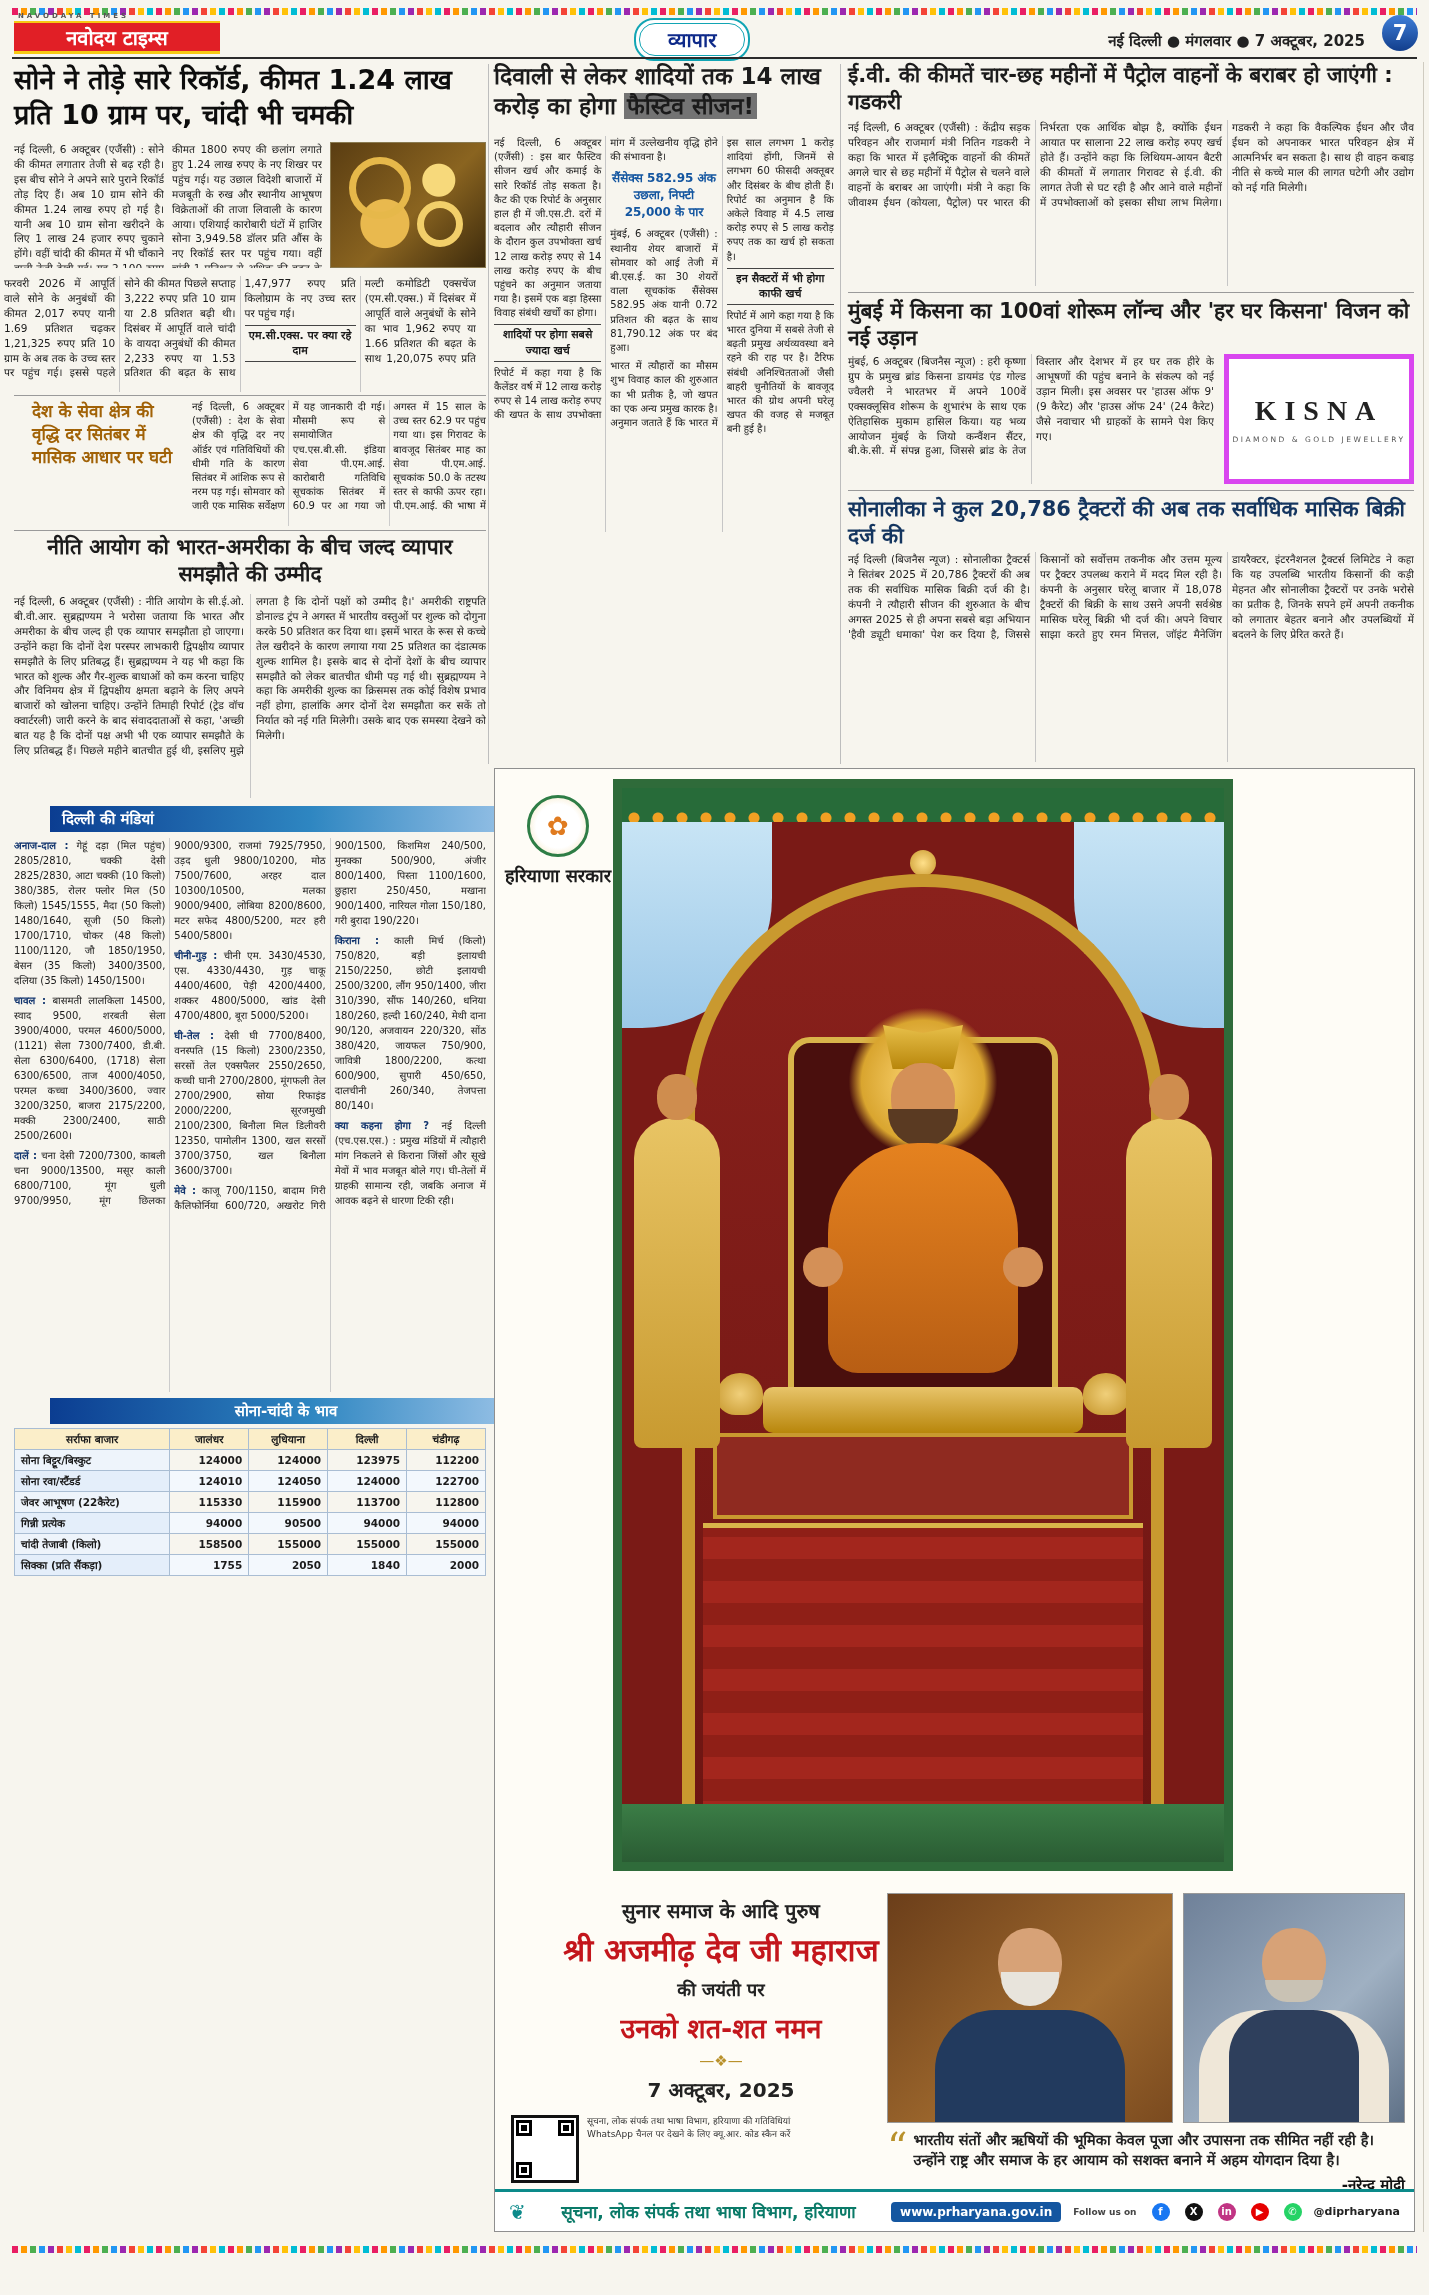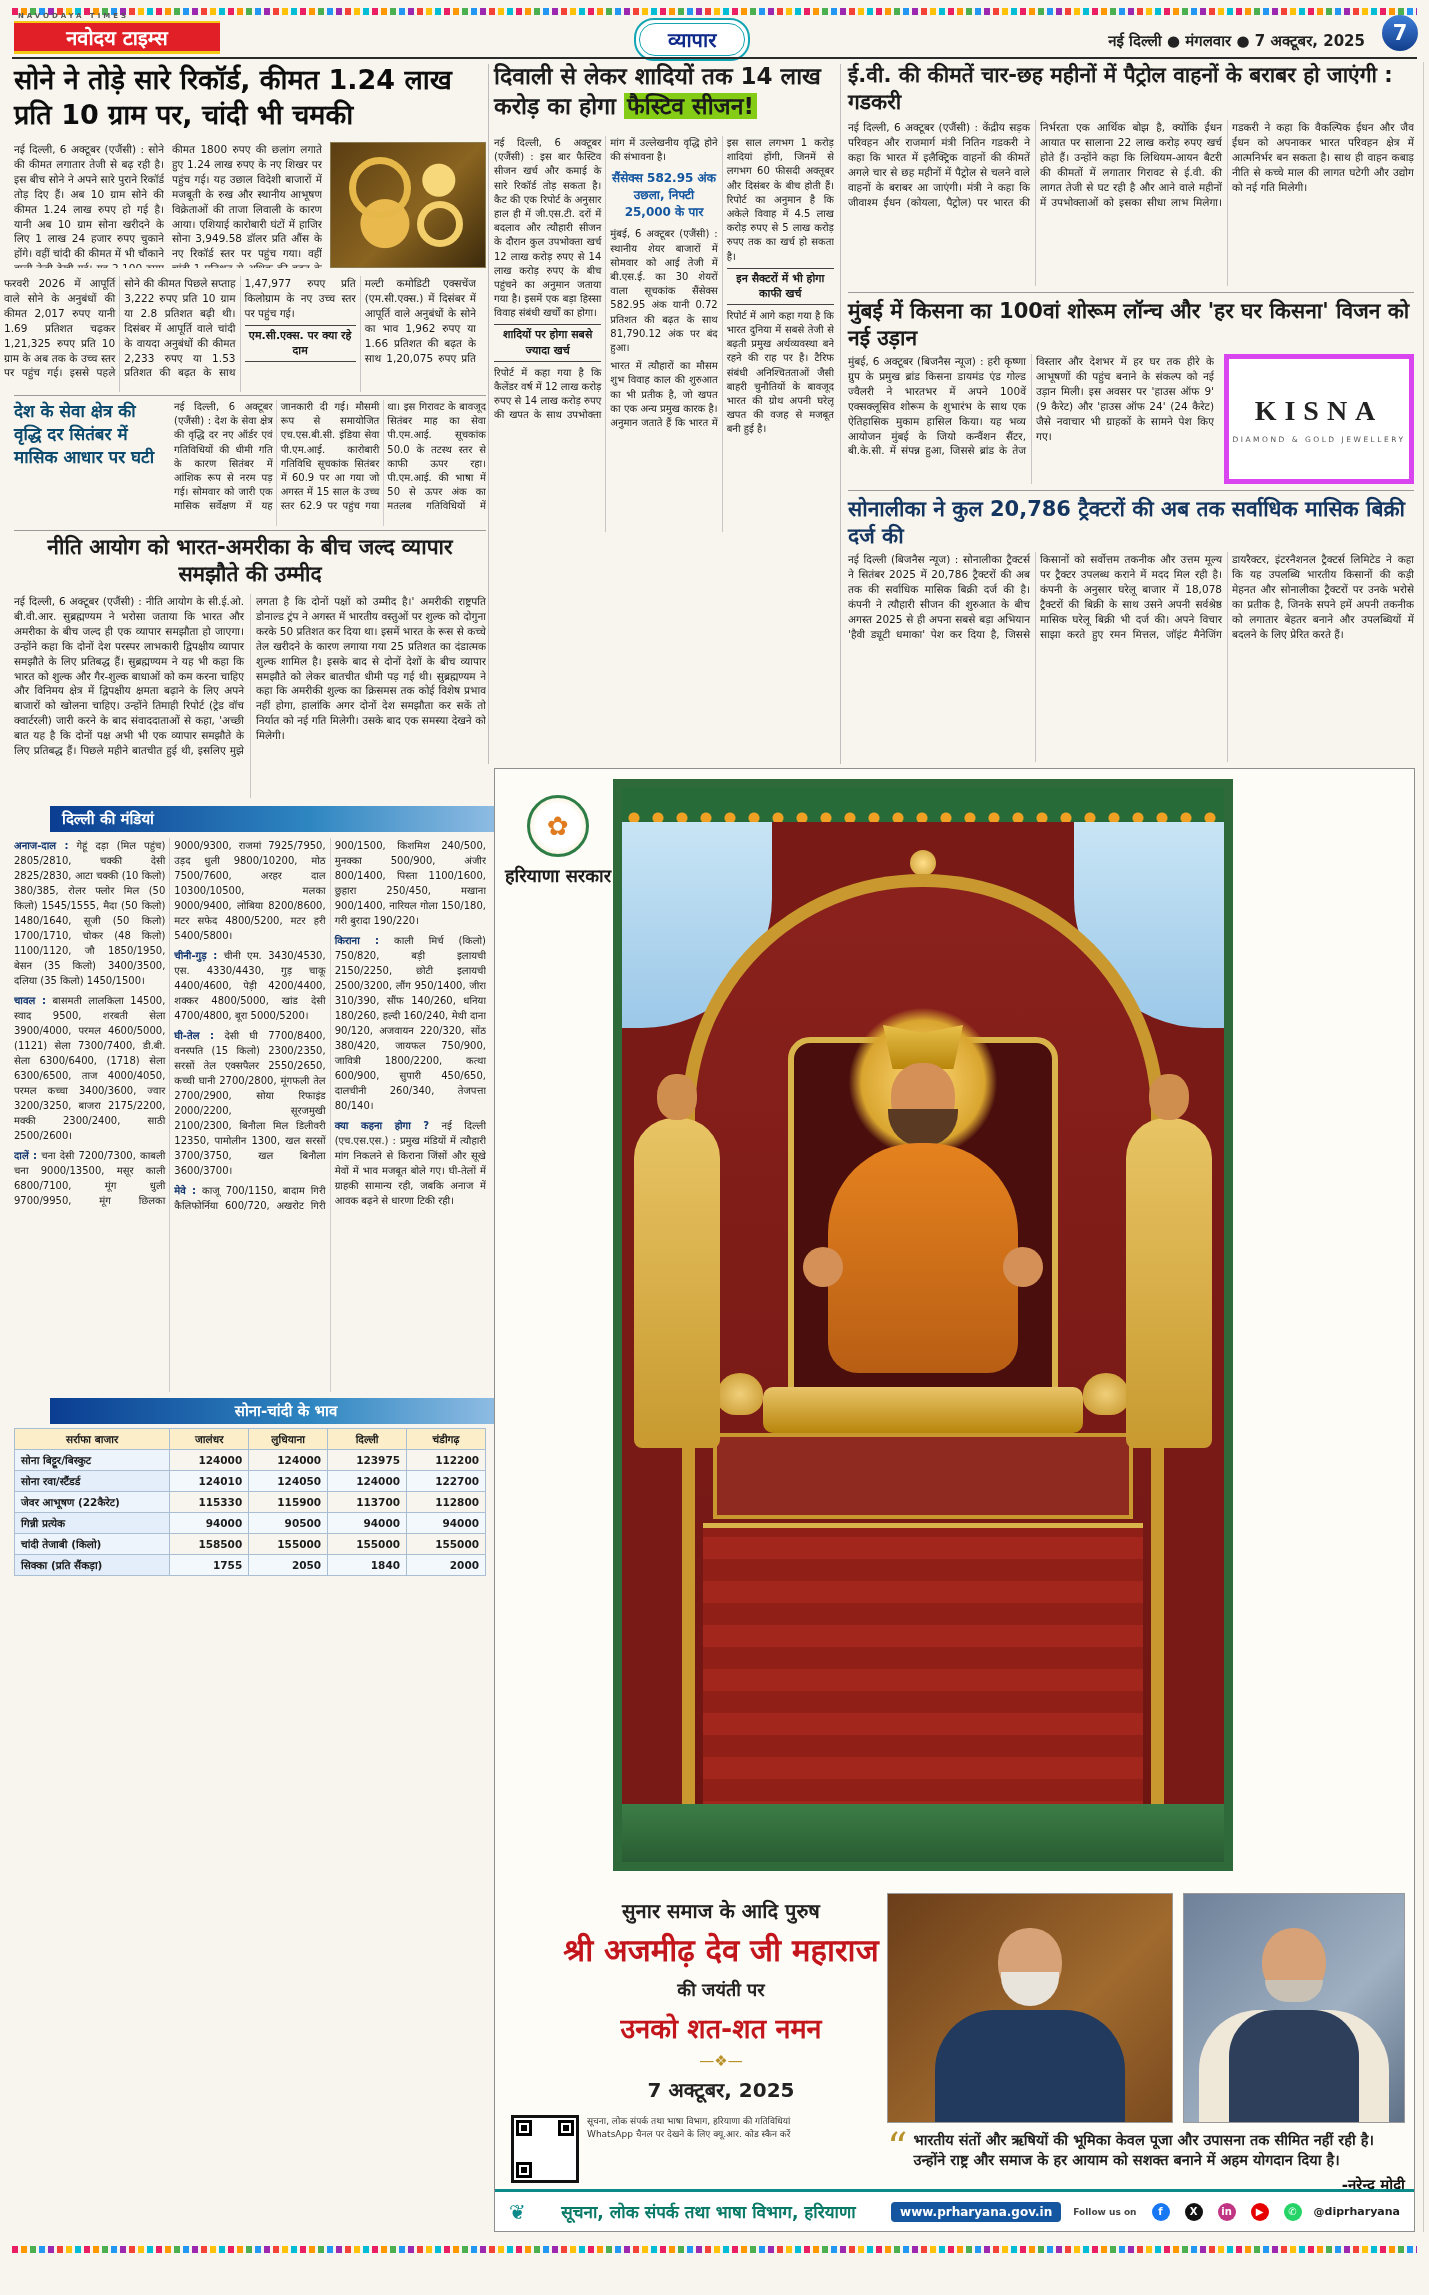--- a/index.html
+++ b/index.html
@@ -52,21 +52,21 @@
                  radial-gradient(circle at 35% 65%, #e9b94e 0 24px, transparent 25px),
                  linear-gradient(135deg,#5a3d12,#8a6420 55%,#3c2a0c); }
   #gold-photo .ring { position:absolute; border-radius:50%; border:7px solid #e6b84a; }
   #gold-photo .r1 { width:62px; height:62px; left:18px; top:14px; }
   #gold-photo .r2 { width:46px; height:46px; left:86px; top:58px; border-color:#f2cf6a; }
   #gold-cols { position:absolute; left:4px; top:276px; width:472px; height:116px; overflow:hidden;
                column-count:4; column-gap:9px; column-rule:1px solid #c6c6c6; }
 
   
   #services { position:absolute; left:14px; top:400px; width:472px; height:126px; display:flex; gap:10px; }
-  #svc-head { width:150px; font-size:17px; line-height:1.35; font-weight:800; color:#0c4a6e; }
+  #svc-head { width:150px; font-size:17px; line-height:1.35; font-weight:800; color:#a16207;margin-left:18px; }
   #svc-body { flex:1; column-count:3; column-gap:8px; column-rule:1px solid #ccc; overflow:hidden;
               font-size:10px; }
 
   
   #niti-head { position:absolute; left:14px; top:534px; width:472px; text-align:center;
                font-size:21px; line-height:1.3; font-weight:800; }
   #niti-body { position:absolute; left:14px; top:594px; width:472px; height:204px; overflow:hidden;
                column-count:2; column-gap:12px; column-rule:1px solid #c6c6c6; }
 
   
@@ -87,21 +87,21 @@
   #rates-table th, #rates-table td { border:1px solid #a9bdd3; padding:3px 6px; }
   #rates-table th { background:#fbeec9; font-weight:800; }
   #rates-table td { text-align:right; font-weight:700; }
   #rates-table td:first-child { text-align:left; font-weight:700; background:#eef4fb; }
   #rates-table tr:nth-child(even) td { background:#f3f8fd; }
   #rates-table tr:nth-child(even) td:first-child { background:#e4eefa; }
 
   
   #fest-head { position:absolute; left:494px; top:62px; width:340px; font-size:23px;
                line-height:1.3; font-weight:800; }
-  #fest-head .hl { background:#84cc16; padding:0 3px; }
+  #fest-head .hl { background:#737373; padding:0 3px; }
   #fest-body { position:absolute; left:494px; top:136px; width:340px; height:396px; overflow:hidden;
                column-count:3; column-gap:9px; column-rule:1px solid #c6c6c6; font-size:10px; }
 
   
   #ev-head { position:absolute; left:848px; top:62px; width:566px; font-size:21px;
              line-height:1.3; font-weight:800; }
   #ev-body { position:absolute; left:848px; top:120px; width:566px; height:166px; overflow:hidden;
              column-count:3; column-gap:10px; column-rule:1px solid #c6c6c6; }
   #kisna-head { position:absolute; left:848px; top:298px; width:566px; font-size:21px;
                 line-height:1.3; font-weight:800; }

